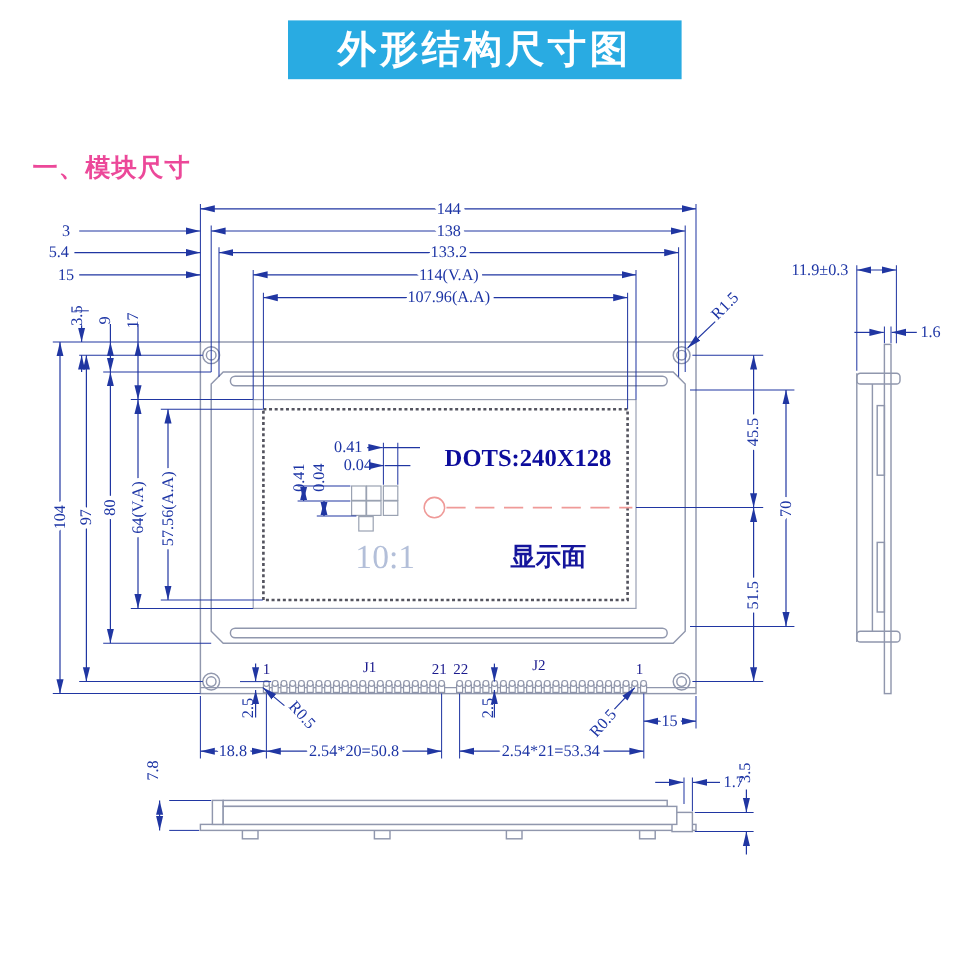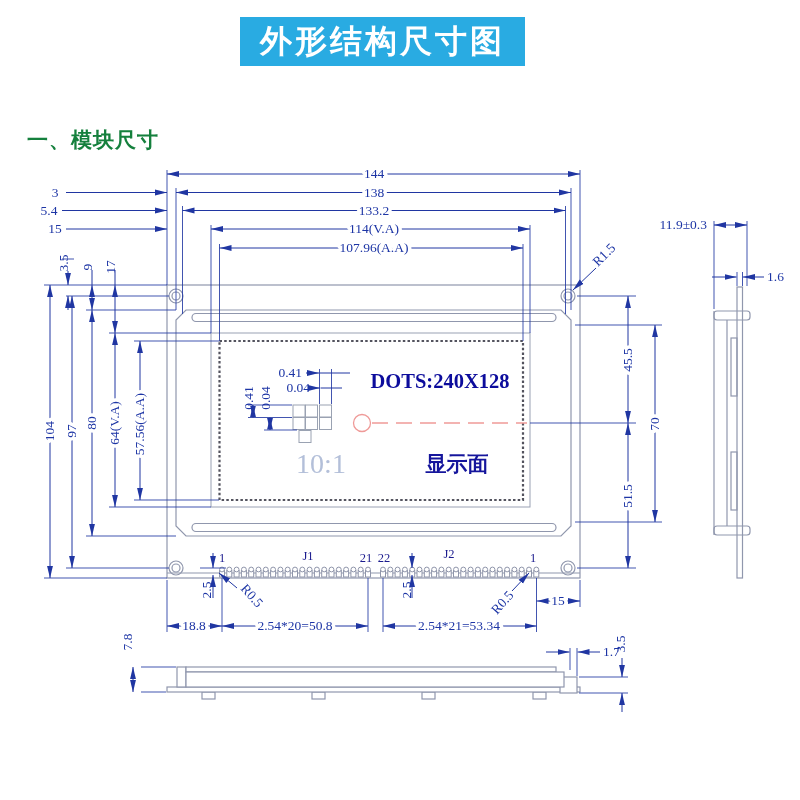--- a/index.html
+++ b/index.html
@@ -1,22 +1,22 @@
 <!DOCTYPE html>
 <html><head>
 <meta charset="utf-8">
 <style>
   html,body{margin:0;padding:0;}
   body{width:800px;height:800px;background:#fff;position:relative;
        font-family:"Liberation Sans",sans-serif;overflow:hidden;}
-  .banner{position:absolute;left:240px;top:17px;width:285px;height:49px;
+  .banner{position:absolute;left:240px;top:17px;width:328px;height:49px;
           background:#29abe2;color:#fff;display:flex;align-items:center;justify-content:center;
           font-size:32px;font-weight:bold;letter-spacing:3px;
           font-family:"Liberation Sans",sans-serif;}
-  .heading{position:absolute;left:27px;top:126px;font-size:21px;font-weight:bold;color:#15803d;
+  .heading{position:absolute;left:27px;top:126px;font-size:21px;font-weight:bold;color:#ec4899;
            font-family:"Liberation Serif","DejaVu Serif",serif;letter-spacing:1px;}
   svg{position:absolute;left:0;top:0;}
   .dim{font:13.5px "Liberation Serif","DejaVu Serif",serif;fill:#1d35a5;}
   .halo{paint-order:stroke;stroke:#fff;stroke-width:7px;stroke-linejoin:round;}
   .plabel{font:12.5px "Liberation Serif","DejaVu Serif",serif;fill:#1b1b8e;}
   .dl{stroke:#2036a2;stroke-width:1;fill:none;}
   .ext{stroke:#2036a2;stroke-width:0.85;fill:none;}
   .part{stroke:#9097ad;stroke-width:1.2;fill:#fff;}
   .pln{stroke:#9097ad;stroke-width:1.2;fill:none;}
   .va{stroke:#9aa1b4;stroke-width:1;fill:none;}

